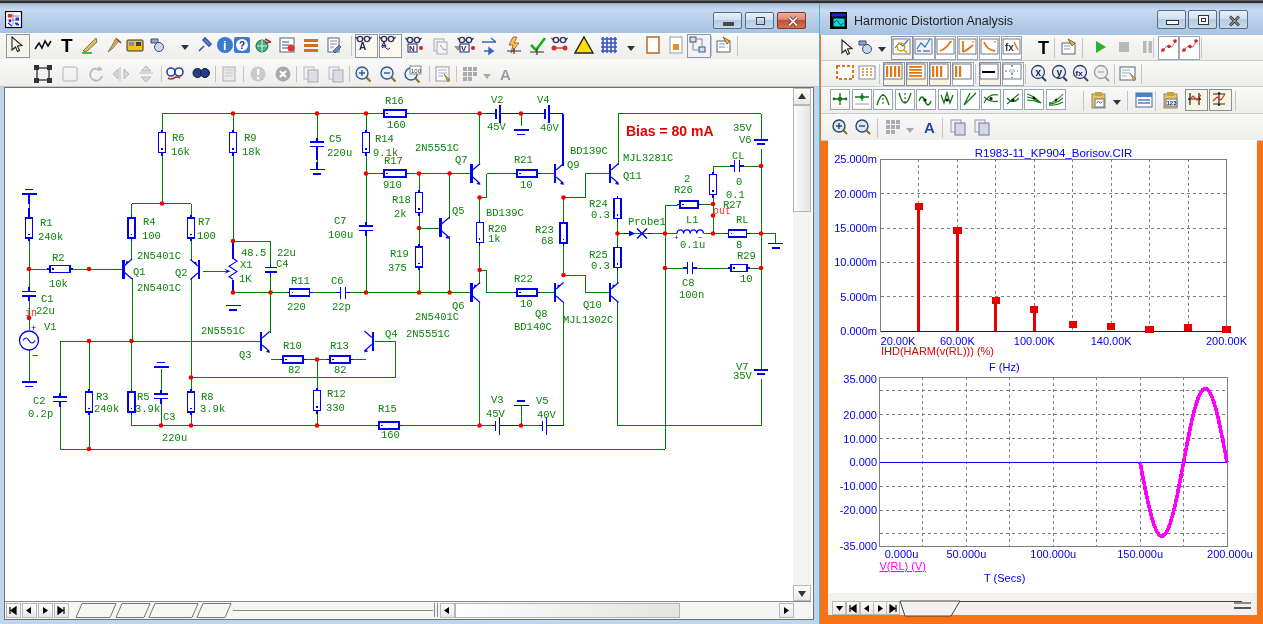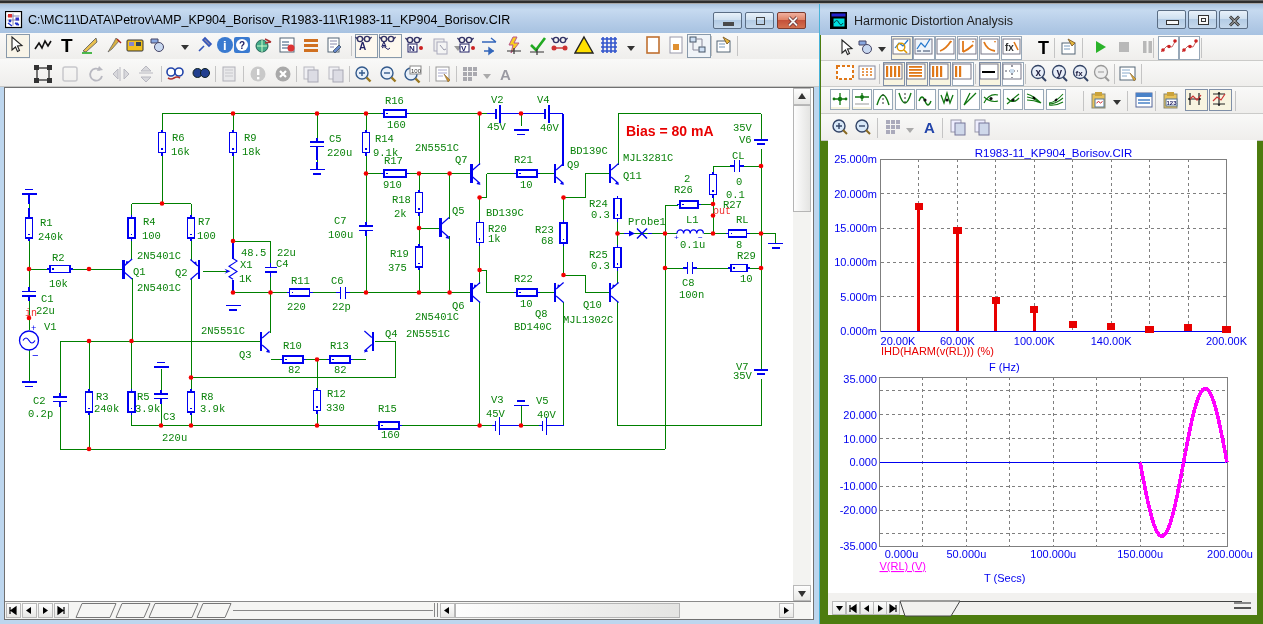--- a/index.html
+++ b/index.html
@@ -2,21 +2,21 @@
 <html><head>
 <meta charset="utf-8">
 <style>
 html,body{margin:0;padding:0;}
 body{width:1263px;height:624px;overflow:hidden;position:relative;background:#fff;
   font-family:"Liberation Sans",sans-serif;}
 .abs{position:absolute;}
 
 #topstrip{left:0;top:0;width:1263px;height:4px;background:linear-gradient(#8a8a8a 0%,#2e2e2e 30%,#2e2e2e 70%,#ffffff 100%);}
 #lwin{left:0;top:4px;width:819px;height:620px;background:#bdd6ee;}
-#rwin{left:819px;top:4px;width:444px;height:620px;background:#4d7c0f;border-left:1px solid #49b3d8;box-sizing:border-box;padding-left:20px;}
+#rwin{left:819px;top:4px;width:444px;height:620px;background:#f97316;border-left:1px solid #49b3d8;box-sizing:border-box;padding-left:20px;}
 .titlebar{left:0;top:0;width:100%;height:29px;}
 .titletext{font-size:12.5px;color:#000;white-space:nowrap;}
 .winbtn{width:29px;height:17px;border:1px solid #5a6d84;border-radius:2px;box-sizing:border-box;
  background:linear-gradient(#e8f1fa 0%,#cfe0f0 45%,#b4cce5 50%,#c6d9ec 100%);}
 .winbtn.close{background:linear-gradient(#f0b0a0 0%,#e08468 45%,#c4513a 50%,#d3704f 100%);border-color:#7c3a2d;}
 
 .tbar{background:linear-gradient(#f9f9f8,#efeeec);}
 
 .sb{background:#f3f3f1;}
 .sbtn{background:linear-gradient(#fdfdfd,#e8e8e6);border:1px solid #b9b9b9;box-sizing:border-box;}
@@ -32,21 +32,20 @@
   <div class="abs titlebar" style="background:linear-gradient(#a9c2de 0%,#c6daf0 20%,#b6cde8 60%,#a7c2e1 100%);"></div>
   <svg class="abs" style="left:5px;top:7px" width="18" height="18" viewBox="0 0 18 18">
     <rect x="0.5" y="0.5" width="16" height="16" fill="#fff" stroke="#000" stroke-width="1.2"></rect>
     <path d="M2.5 5 h12 M2.5 9 h12 M8 2.5 v12" stroke="#88a" stroke-width="1"></path>
     <path d="M3 12 l4 3 M10 12 l4 2" stroke="#23c" stroke-width="1.4"></path>
     <rect x="3" y="3" width="4" height="3.5" fill="#d33"></rect>
       <rect x="10.5" y="6.5" width="3.5" height="3" fill="#33c"></rect>
     <circle cx="5" cy="10" r="1.4" fill="#23c"></circle>
       <circle cx="12" cy="13" r="1.4" fill="#23c"></circle>
   </svg>
-  <div class="abs titletext" style="left:28px;top:9px;">C:\MC11\DATA\Petrov\AMP_KP904_Borisov_R1983-11\R1983-11_KP904_Borisov.CIR</div>
   <div class="abs winbtn" style="left:713px;top:8px;">
       <div class="abs" style="left:9px;top:9px;width:11px;height:3.5px;background:#4a4a4a;"></div>
     </div>
   <div class="abs winbtn" style="left:745px;top:8px;">
       <div class="abs" style="left:10px;top:4px;width:9px;height:8px;border:1.6px solid #444;box-sizing:border-box;"></div>
     </div>
   <div class="abs winbtn close" style="left:777px;top:8px;">
       <svg class="abs" style="left:9px;top:3px" width="12" height="11" viewBox="0 0 12 11">
         <path d="M2 1.5 L10 9.5 M10 1.5 L2 9.5" stroke="#58242a" stroke-width="3.2"></path>
         <path d="M2 1.5 L10 9.5 M10 1.5 L2 9.5" stroke="#f4f0ee" stroke-width="1.8"></path>

